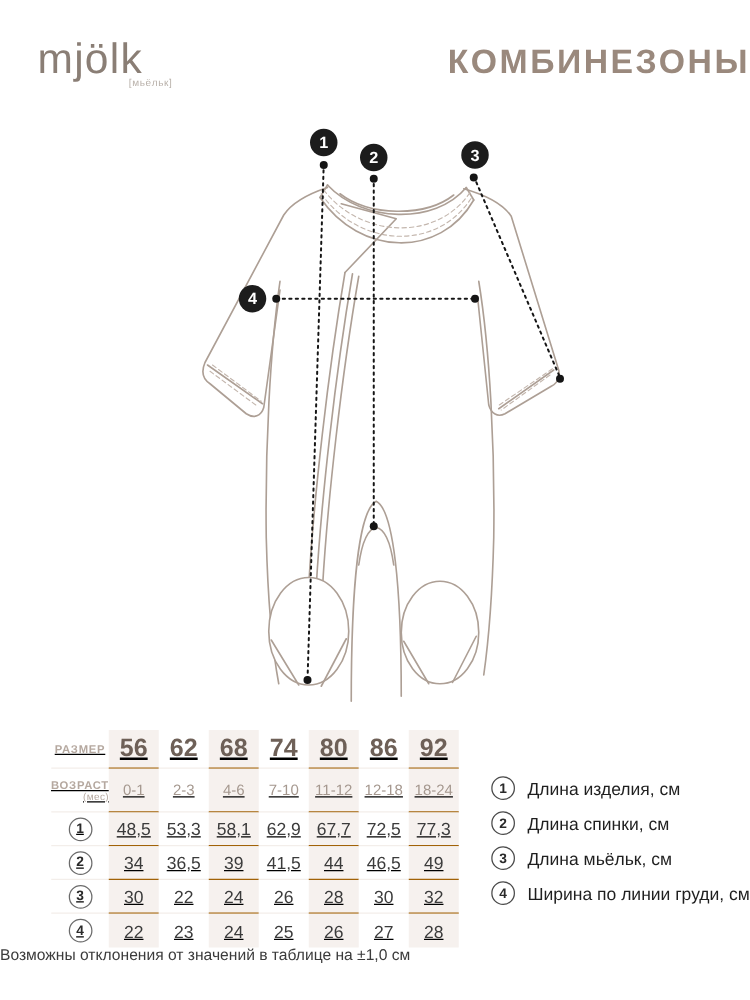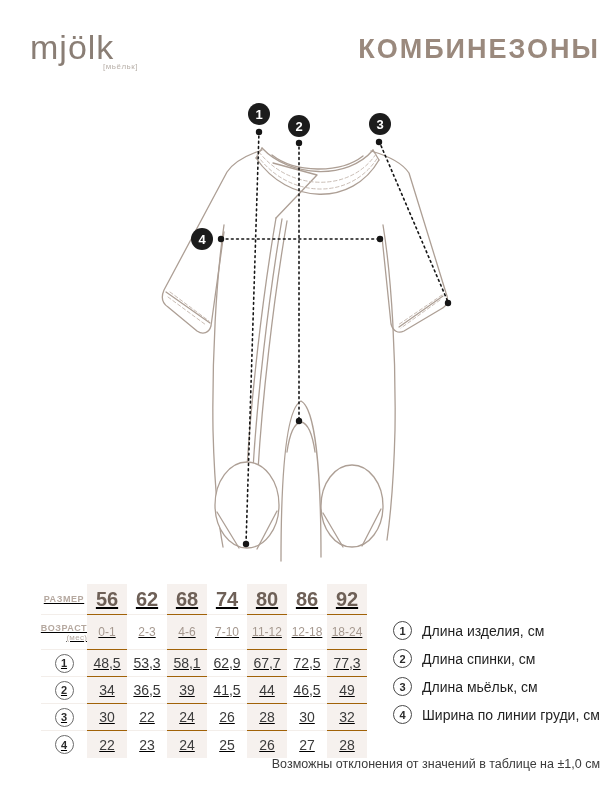--- a/index.html
+++ b/index.html
@@ -35,21 +35,21 @@
     display:flex; align-items:center; justify-content:center;
     font-size:11px; font-weight:bold; color:#2a2a2a; }
 
   
   .legend { position:absolute; left:393px; top:621px; }
   .legend-item { display:flex; align-items:center; margin-bottom:9px; }
   .legend-item .circ-num { margin-right:10px; border-color:#4a4a4a; }
   .legend-item .txt { font-size:14px; color:#1f1f1f; }
 
   
-  .footer { position:absolute; left:0; right:0; top:757px; text-align:right;
+  .footer { position:absolute; left:0; right:0; top:757px; text-align:left;
     font-size:12.5px; color:#3b3b3b; }
 </style>
 </head>
 <body>
 
 <div class="page">
 
   <svg class="diagram" viewBox="0 0 600 800" xmlns="http://www.w3.org/2000/svg">
     <g stroke="#ad9f95" fill="none" stroke-width="1.3" stroke-linejoin="round" stroke-linecap="round">
 

